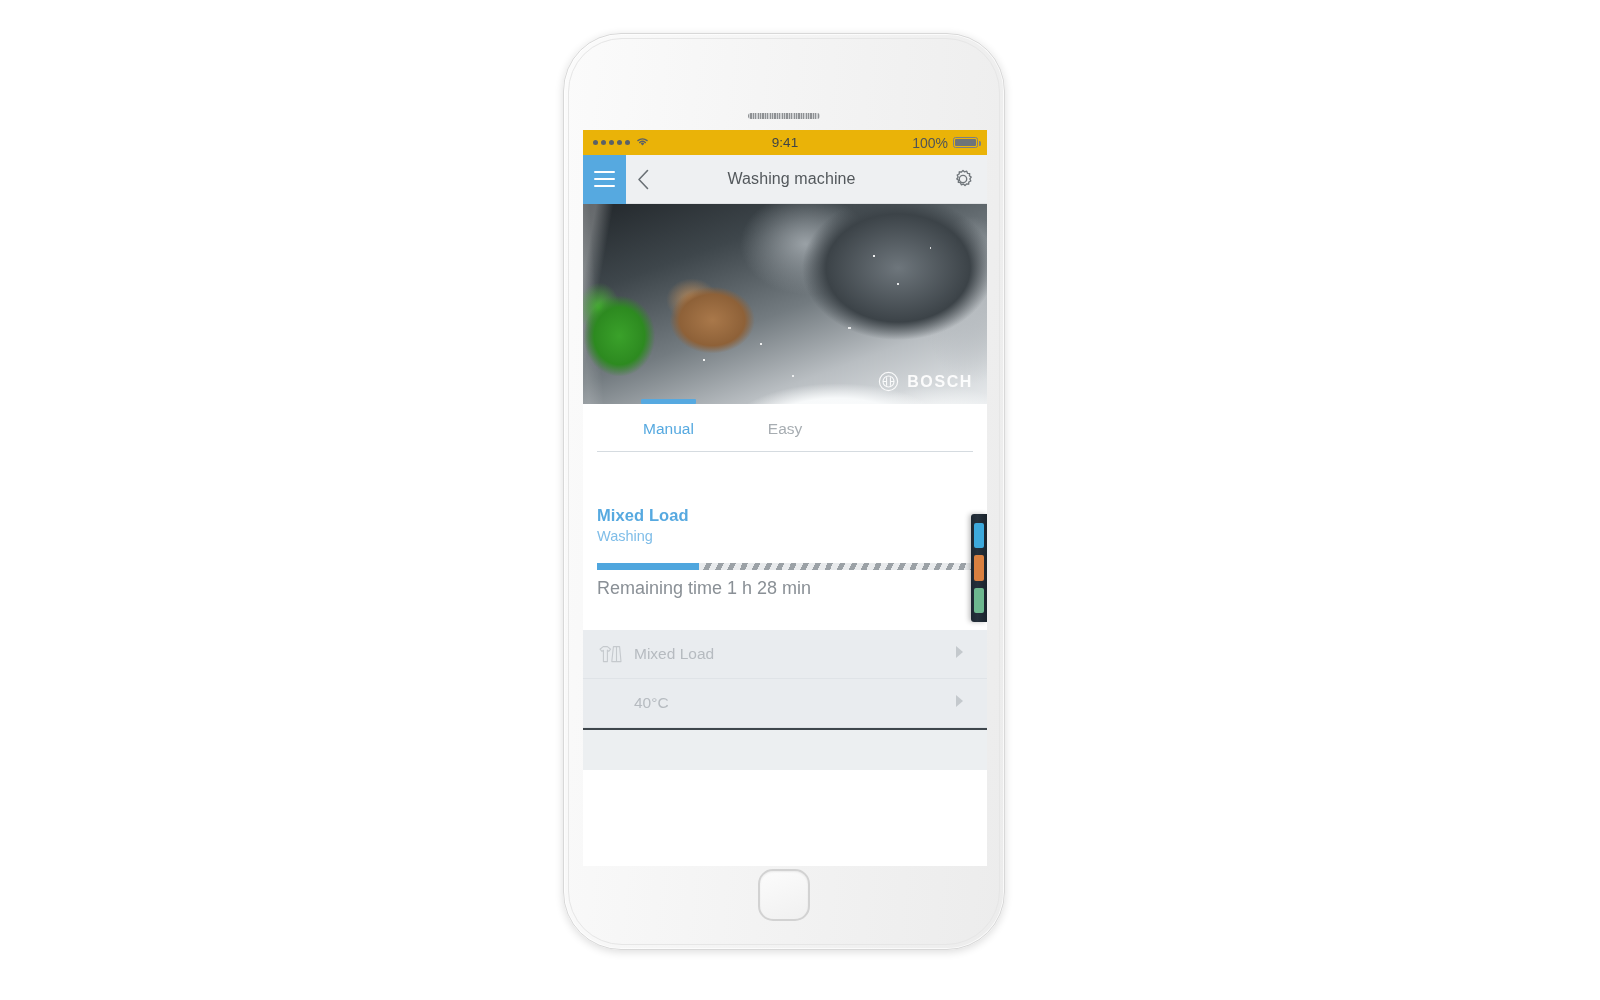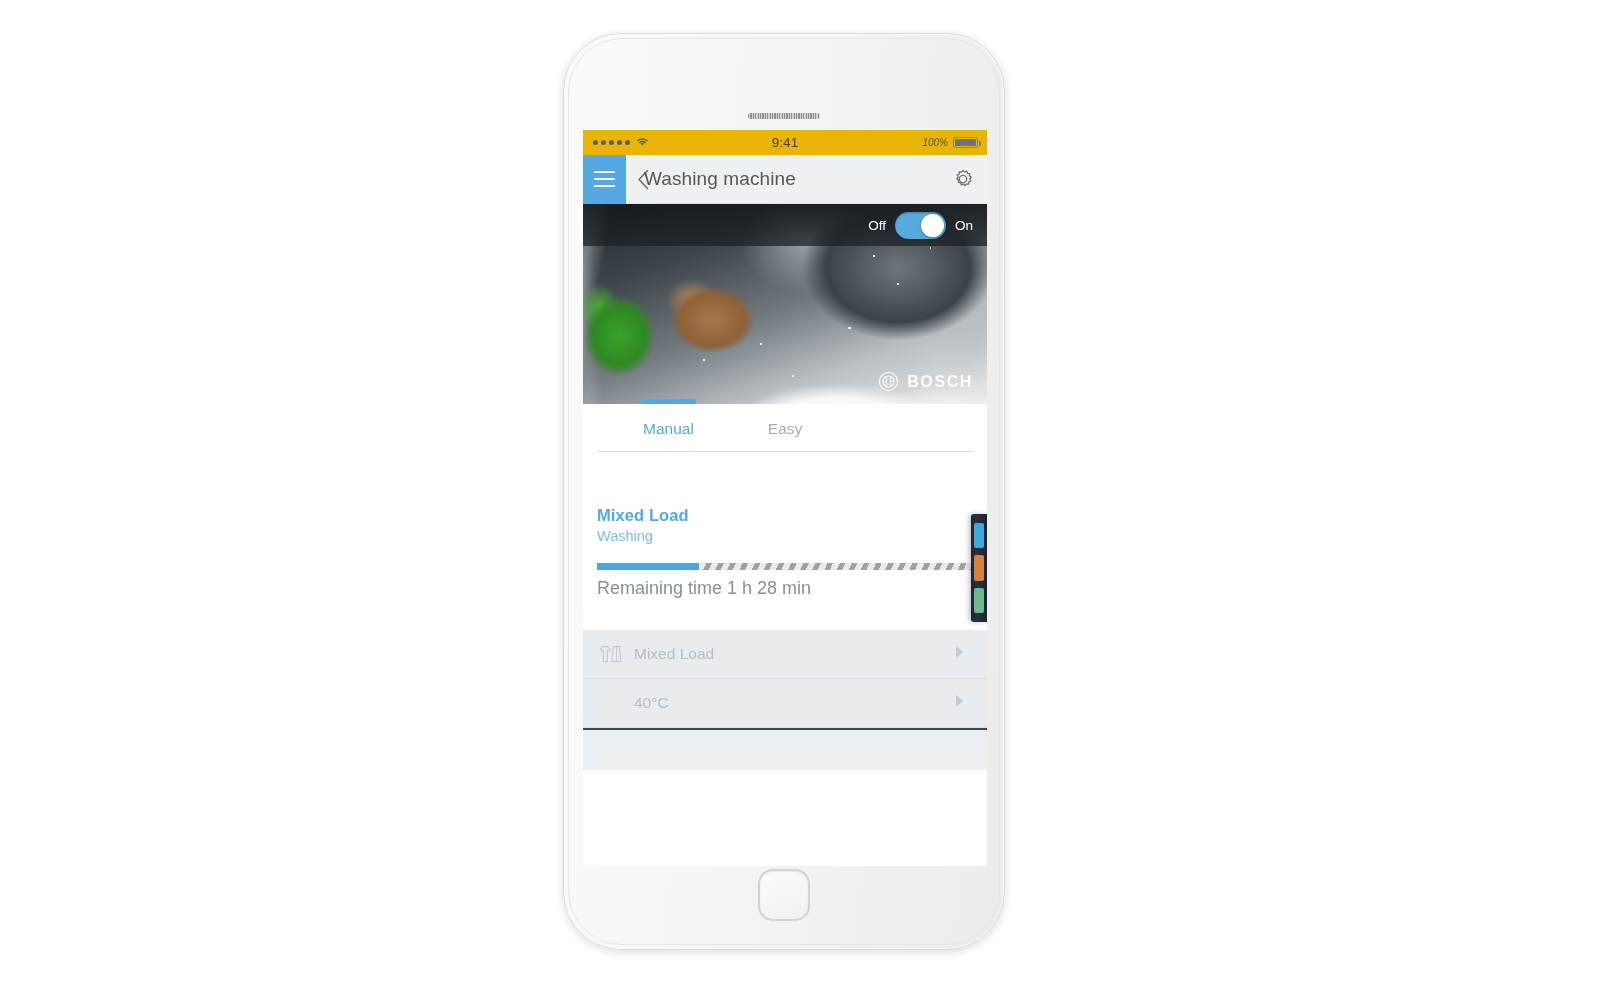--- a/index.html
+++ b/index.html
@@ -56,21 +56,21 @@
   #statusbar {
     position: relative; height: 25px;
     background: #eab308;
     display: flex; align-items: center;
     font-size: 13px; color: #4f5458;
   }
   #sb-left { position: absolute; left: 10px; display: flex; align-items: center; gap: 5px; }
   .sig-dots { display: flex; gap: 3px; align-items: center; }
   .sig-dots i { width: 5px; height: 5px; border-radius: 50%; background: #5b6166; display: block; }
   #sb-time { position: absolute; left: 0; right: 0; text-align: center; font-size: 13.5px; color: #3f4447; }
-  #sb-right { position: absolute; right: 9px; display: flex; align-items: center; gap: 5px; font-size: 10px; color: #4f5458; font-style: italic; }
+  #sb-right { position: absolute; right: 9px; display: flex; align-items: center; gap: 5px; font-size: 14px; color: #4f5458; }
   .batt { position: relative; width: 25px; height: 11px; border: 1px solid #7b8086; border-radius: 2.5px; }
   .batt::after { content:""; position:absolute; right:-4px; top:3px; width:2.5px; height:5px; background:#7b8086; border-radius:0 1.5px 1.5px 0; }
   .batt i { position: absolute; left: 1px; top: 1px; bottom: 1px; width: 21px; background: #6e7479; border-radius: 1px; display:block; }
 
   
   #navbar {
     position: relative; height: 49px; background: #eef0f2;
     display: flex; align-items: center;
     border-bottom: 1px solid #e0e2e4;
   }
@@ -78,21 +78,21 @@
     width: 43px; height: 49px; background: #56a9e0;
     display: flex; flex-direction: column; justify-content: center; align-items: center; gap: 5px;
     flex: 0 0 auto; cursor: pointer;
   }
   #menu-btn span { display: block; width: 21px; height: 2px; background: #fff; border-radius: 1px; }
   #back-btn {
     width: 34px; height: 49px; display: flex; align-items: center; justify-content: center;
     flex: 0 0 auto; cursor: pointer;
   }
   #back-btn svg { display: block; }
-  #nav-title { flex: 1; text-align: left; font-size: 19px; color: #53585c; letter-spacing: .1px; margin-left: -16px; }
+  #nav-title { flex: 1; text-align: center; font-size: 16px; color: #53585c; letter-spacing: .1px; margin-left: -16px; }
   #gear-btn { width: 48px; height: 49px; display: flex; align-items: center; justify-content: center; flex: 0 0 auto; cursor: pointer; }
 
   
   #hero { position: relative; height: 200px; overflow: hidden; background: #2a2f33; }
   #hero-photo {
     position: absolute; inset: 0;
     background:
       
       radial-gradient(ellipse 150px 62px at 63% 112%, #ffffff 0%, #f7f9fa 48%, rgba(247,249,250,0) 72%),
       radial-gradient(ellipse 110px 48px at 88% 108%, #fdfefe 0%, rgba(253,254,254,0) 70%),
@@ -260,27 +260,20 @@
               <path d="M12 3.4 l1.6 1.5 2.1-.7 .8 2.1 2.2 .3 -.3 2.2 1.8 1.3 -1.3 1.8 .9 2.1 -2.0 1.0 -.1 2.2 -2.2 -.2 -1.5 1.6 -1.6 -1.5 -2.1 .7 -.8 -2.1 -2.2 -.3 .3 -2.2 -1.8 -1.3 1.3 -1.8 -.9 -2.1 2.0 -1.0 .1 -2.2 2.2 .2 Z"></path>
             </g>
           </svg>
         </div>
       </div>
 
       <div id="hero">
         <div id="hero-photo"></div>
         <div id="hero-specks"></div>
 
-        <div id="toggle-strip">
-          <span class="tgl-label">Off</span>
-          <span id="power-toggle" style="background: rgb(87, 170, 222);">
-              <i style="right: 2px; left: auto;"></i>
-            </span>
-          <span class="tgl-label">On</span>
-        </div>
 
         <div id="bosch-logo">
           <svg id="bosch-mark" viewBox="0 0 24 24">
             <circle cx="12" cy="12" r="10.4" fill="none" stroke="#fff" stroke-width="1.3"></circle>
             <circle cx="12" cy="12" r="6.3" fill="none" stroke="#fff" stroke-width="1.2"></circle>
             <path d="M5.7 12 h4.1 M14.2 12 h4.1" stroke="#fff" stroke-width="1.2"></path>
             <path d="M9.8 7.1 v9.8 M14.2 7.1 v9.8" stroke="#fff" stroke-width="1.2"></path>
           </svg>
           <span id="bosch-word">BOSCH</span>
         </div>

